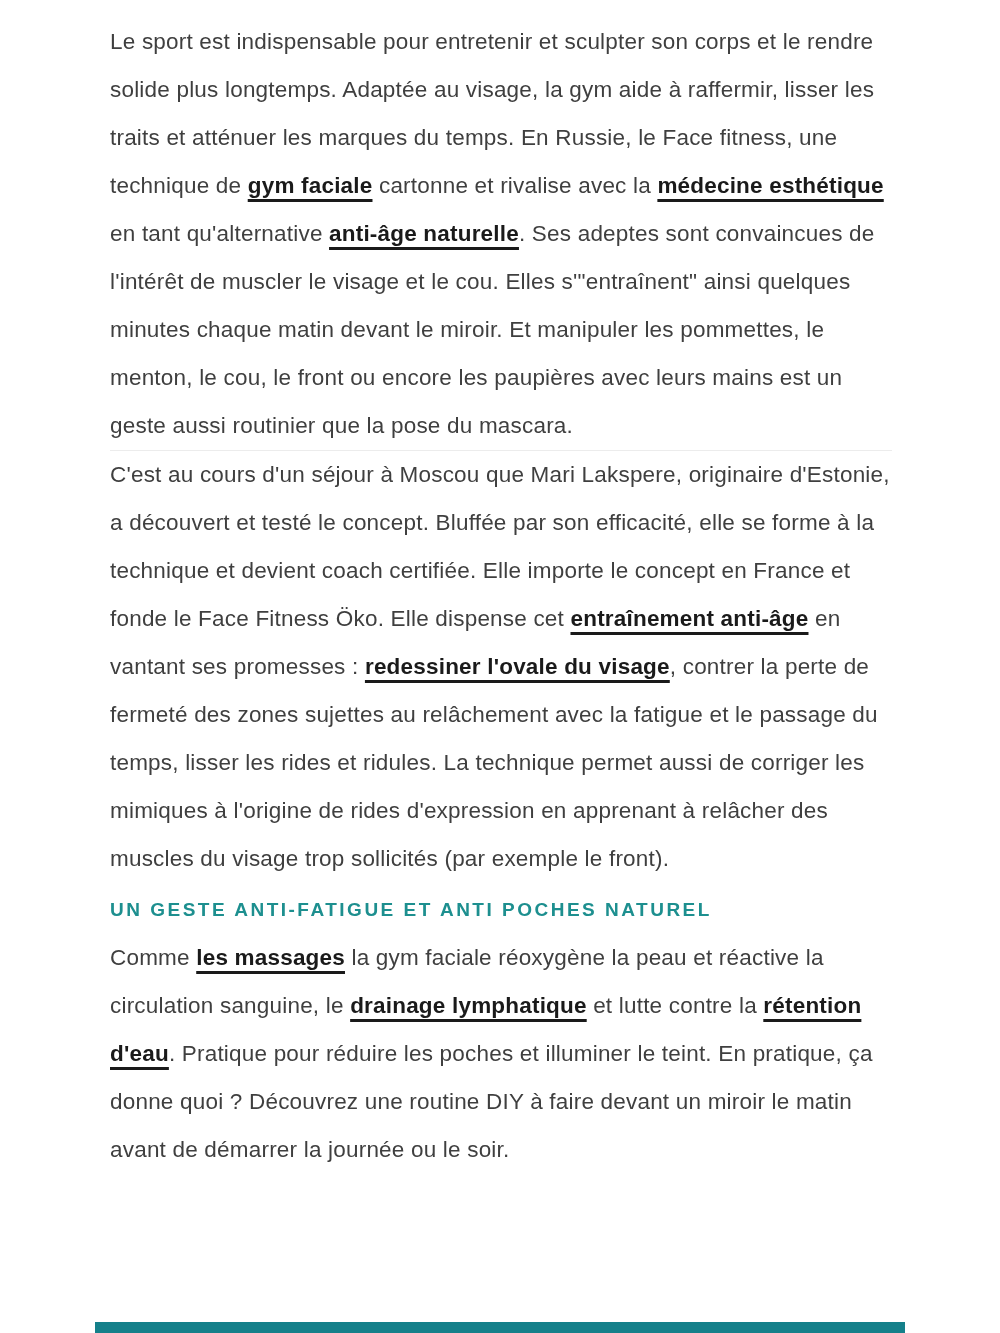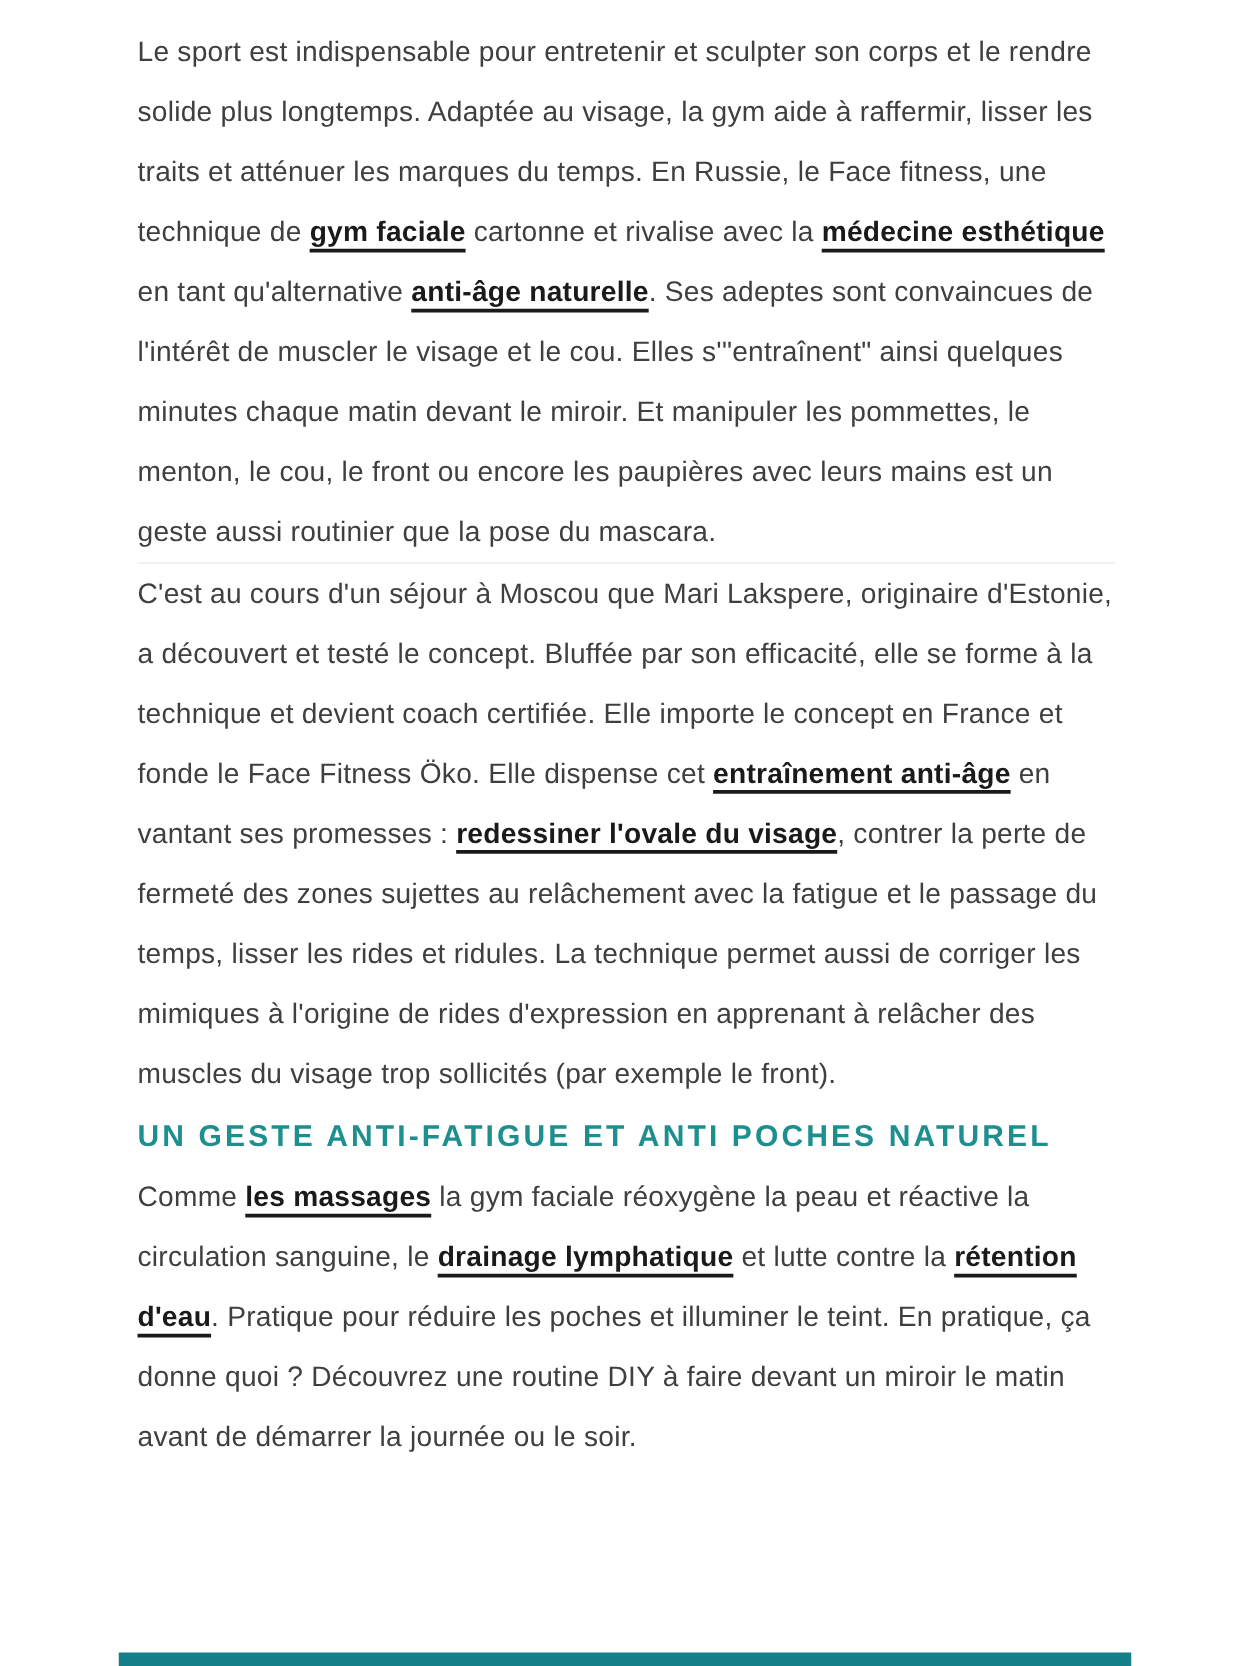--- a/index.html
+++ b/index.html
@@ -45,21 +45,21 @@
     text-underline-offset:6px;
     cursor:pointer;
   }
   .divider{
     border-top:1px solid var(--divider);
     height:0;
     margin:0;
   }
   h2.section-heading{
     margin:10px 0 7px 0;
-    font-size:24px;
+    font-size:19px;
     line-height:34px;
     font-weight:700;
     letter-spacing:2.5px;
     color:var(--accent);
     text-transform:uppercase;
   }
   .bottom-bar{
     position:absolute;
     left:95px;
     width:810px;

